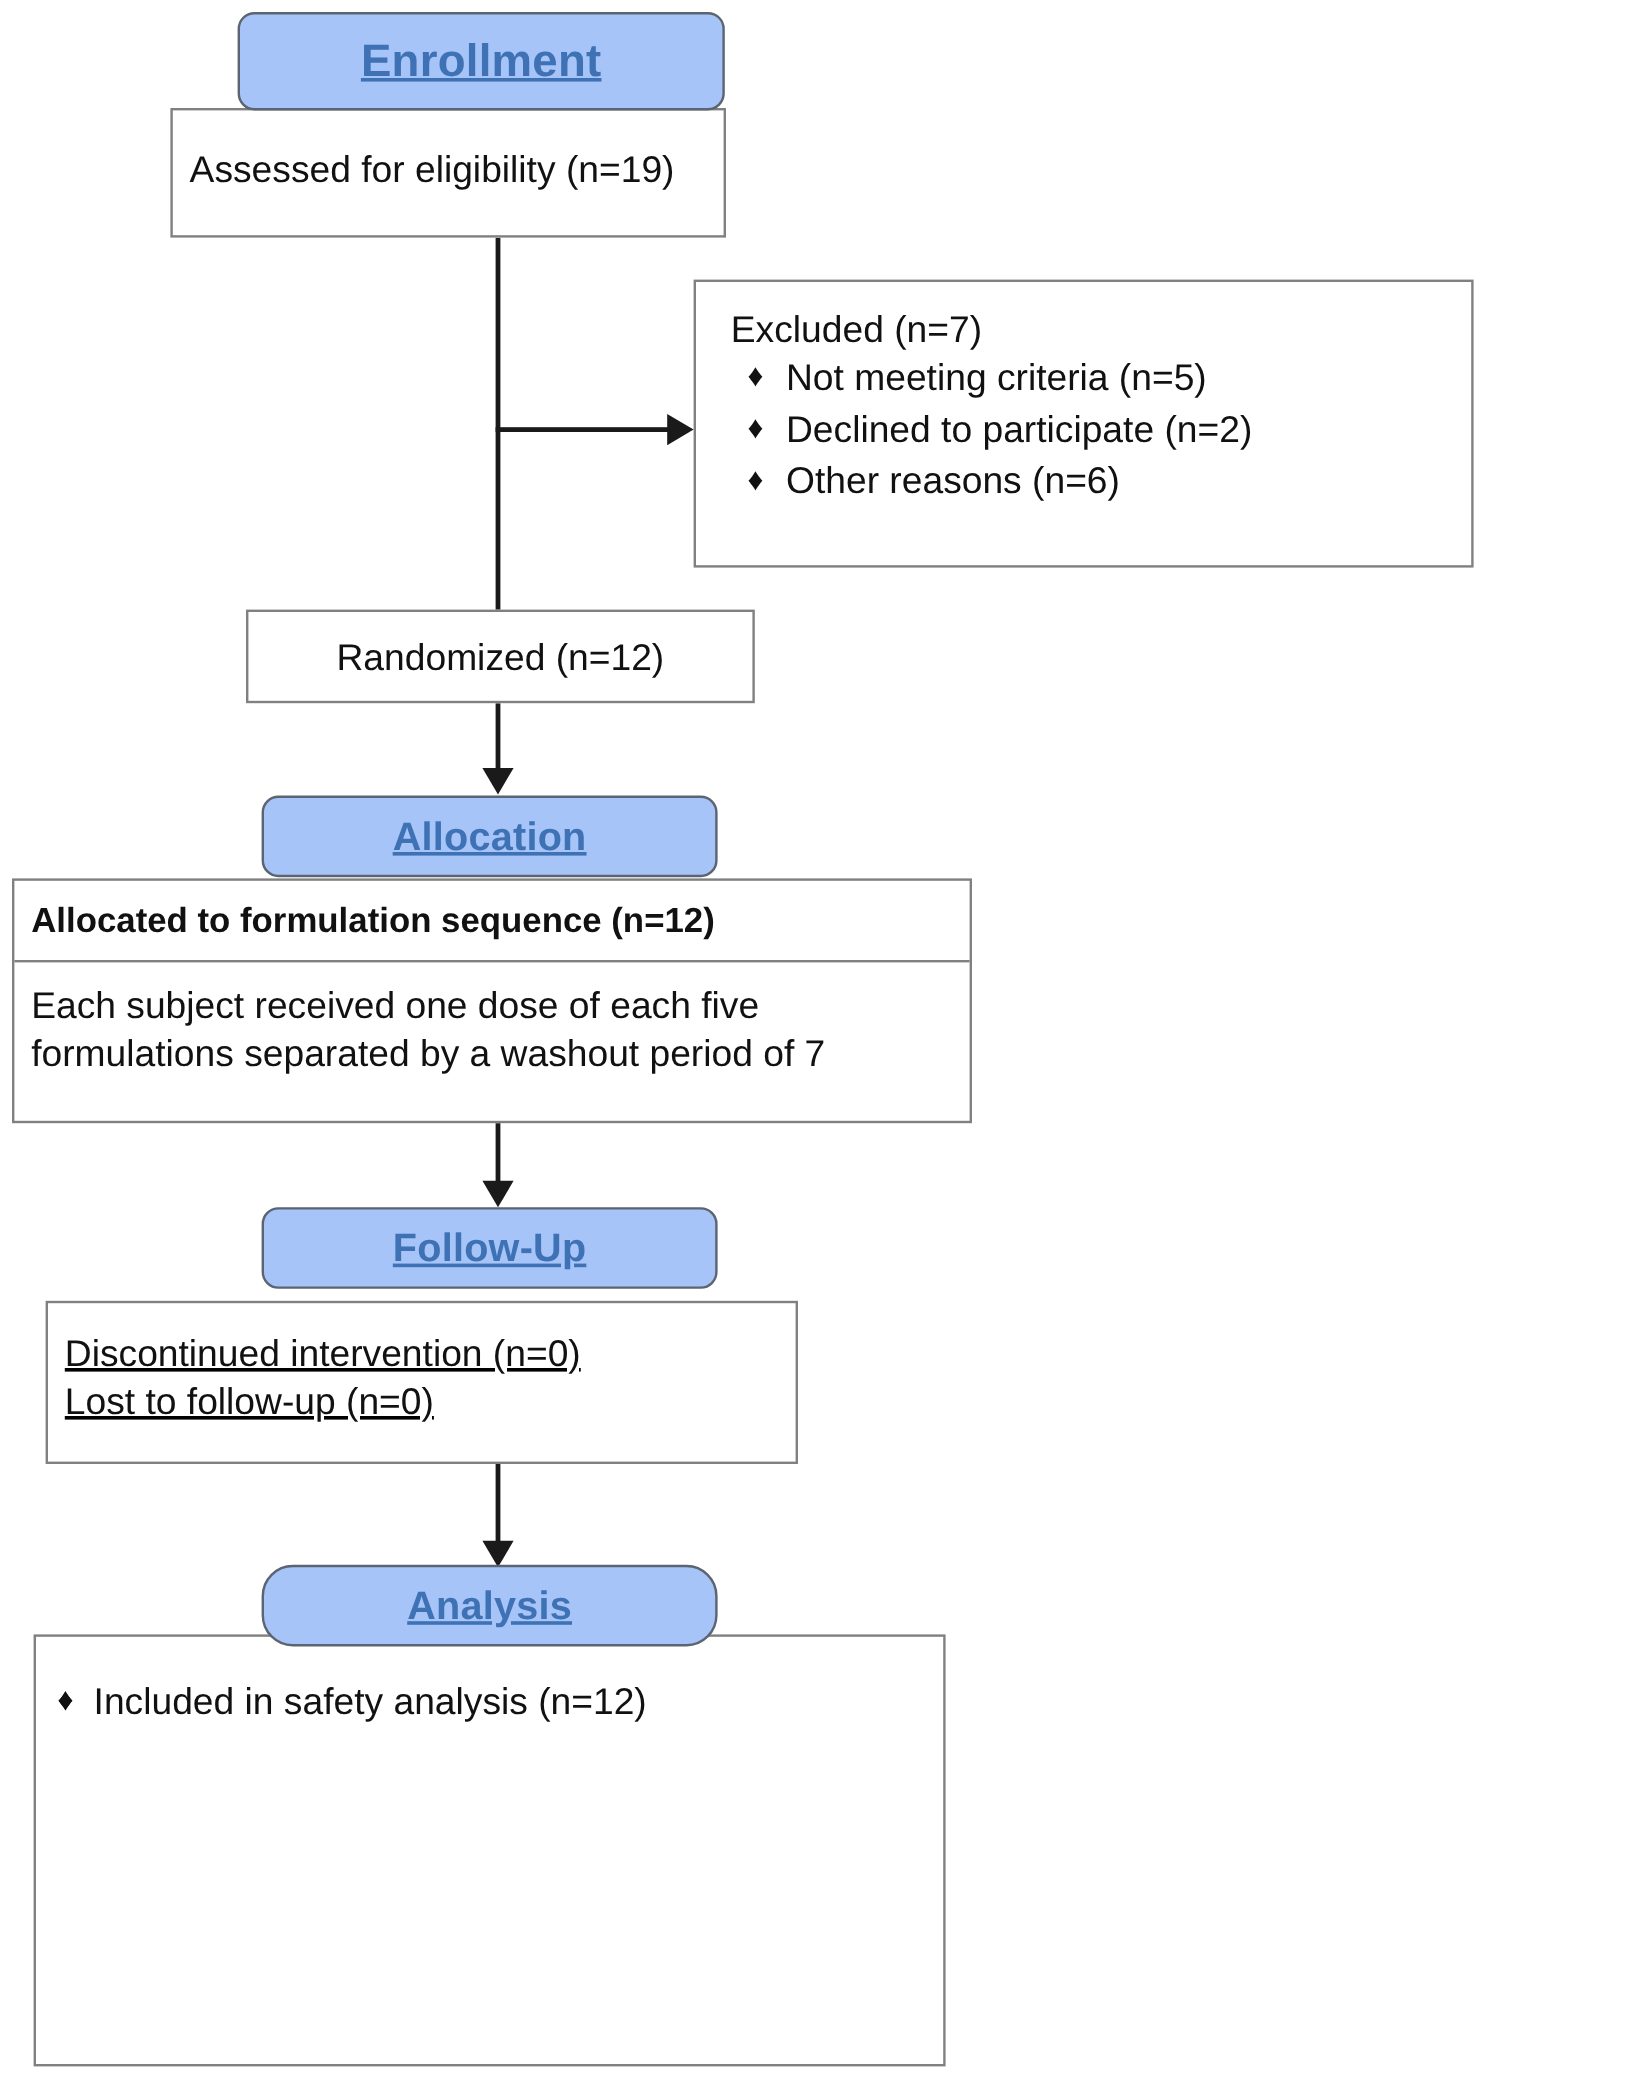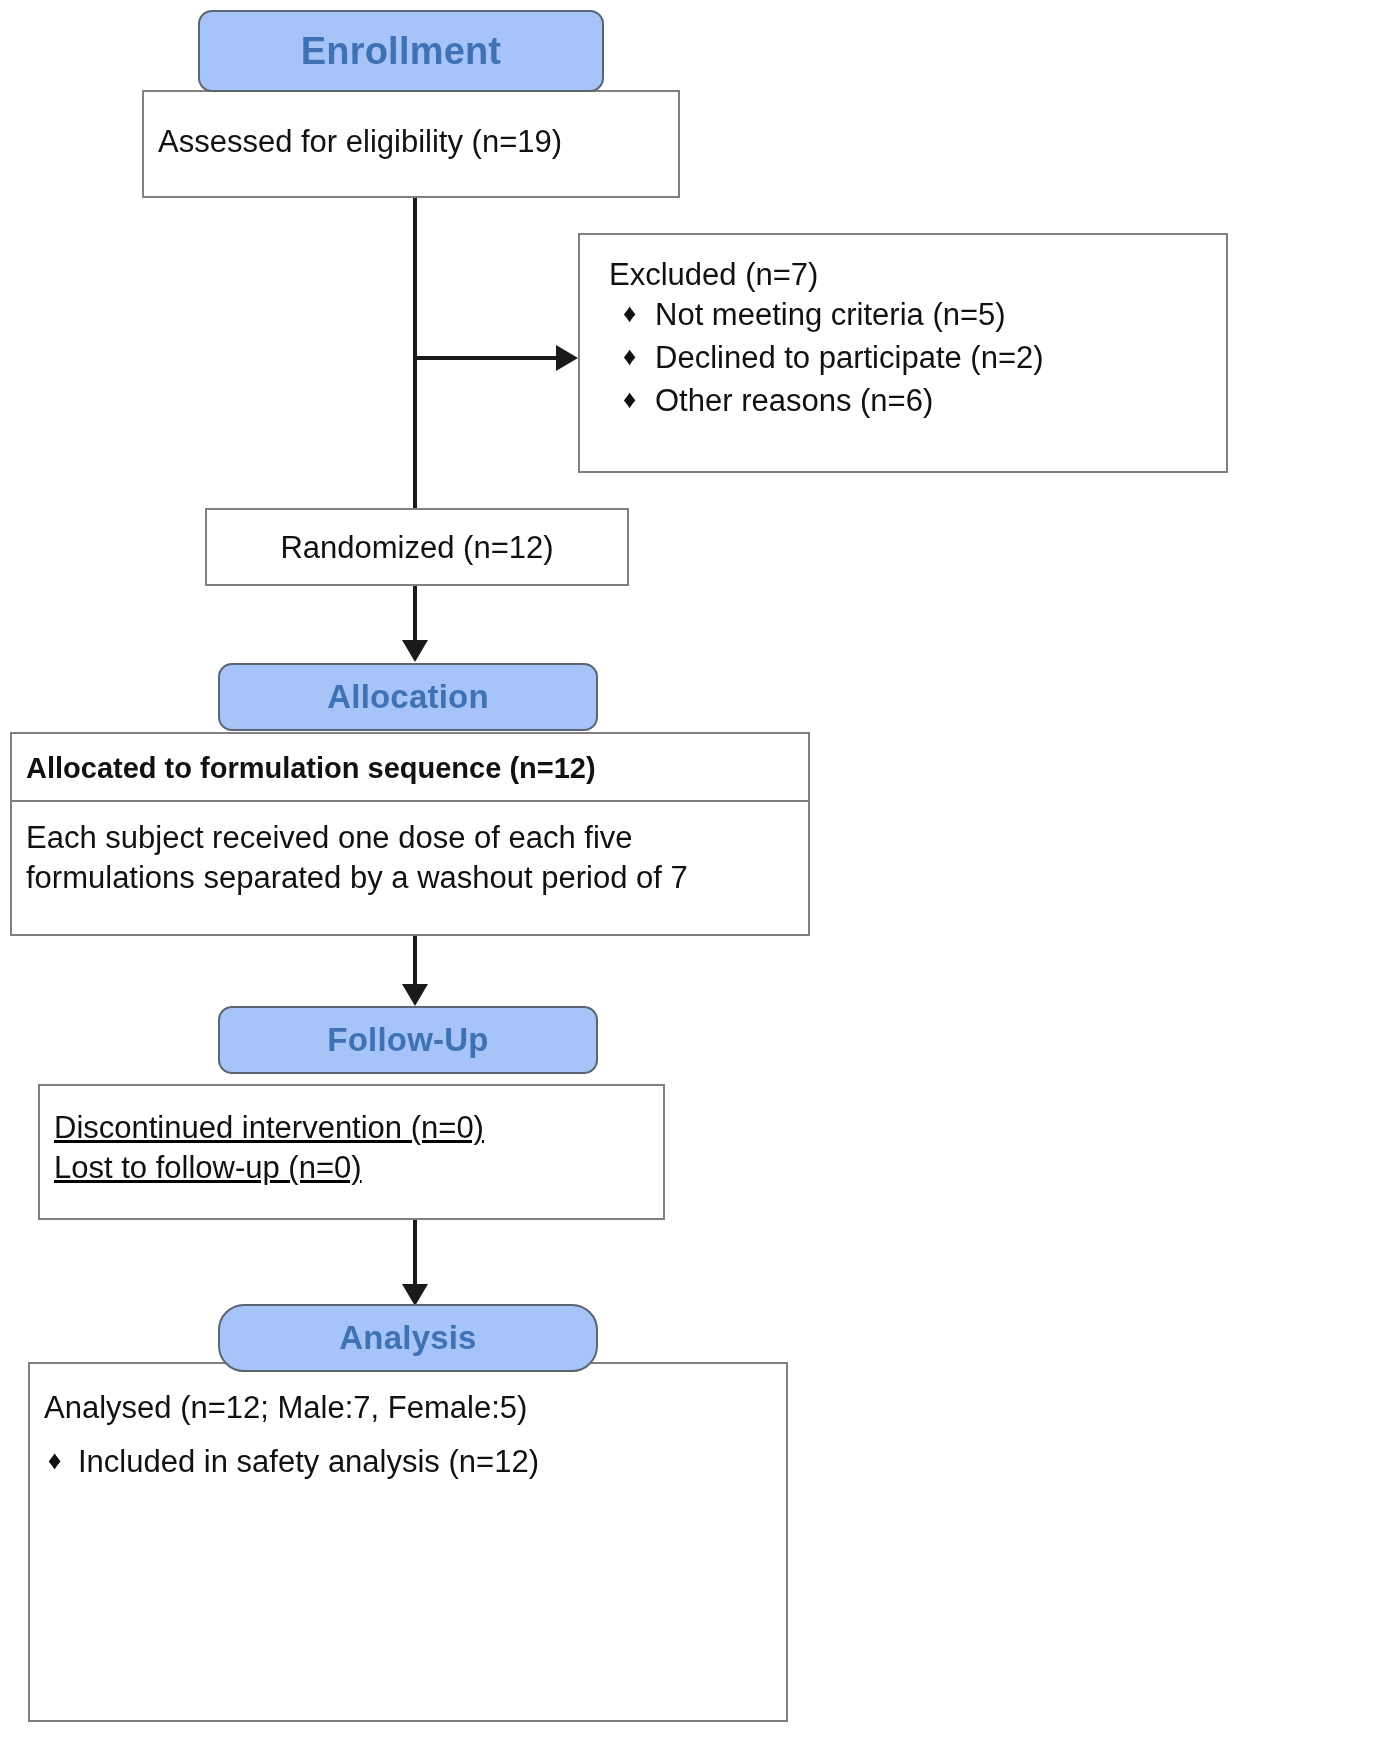--- a/index.html
+++ b/index.html
@@ -26,20 +26,21 @@
     border: 2px solid #5b6470;
     border-radius: 14px;
     box-sizing: border-box;
     display: flex;
     align-items: center;
     justify-content: center;
     color: #3f72b5;
     font-weight: bold;
     letter-spacing: 0.2px;
     z-index: 5;
+    text-decoration: underline;
   }
 
   
   .box {
     position: absolute;
     background: #ffffff;
     border: 2px solid #808080;
     box-sizing: border-box;
     z-index: 2;
   }
@@ -126,21 +127,21 @@
 </style>
 </head>
 <body>
 
 <div id="diagram">
 
   <div class="stage-pill" style="left:198px; top:10px; width:406px; height:82px; font-size:38px;">
     <span>Enrollment</span>
   </div>
 
-  <div class="box" style="left:142px; top:90px; width:538px; height:108px;">
+  <div class="box" style="left:142px; top:90px; width:463px; height:108px;">
     <div class="box-inner" style="padding-top:30px;">
       <span>Assessed for eligibility (n=19)</span>
     </div>
   </div>
 
   <div class="vline" style="left:413px; top:198px; height:314px;"></div>
 
   <div class="hline" style="left:413px; top:356px; width:148px;"></div>
   <div class="arrow-right" style="left:556px; top:345px;"></div>
 
@@ -204,21 +205,20 @@
 
   <div class="vline" style="left:413px; top:1216px; height:76px;"></div>
   <div class="arrow-down" style="left:402px; top:1284px;"></div>
 
   <div class="stage-pill" style="left:218px; top:1304px; width:380px; height:68px; font-size:33px;border-radius:26px;">
     <span>Analysis</span>
   </div>
 
   <div class="box" style="left:28px; top:1362px; width:760px; height:360px;">
     <div class="box-inner" style="padding-top:24px;">
-      <div style="margin-bottom:14px;">Analysed (n=12; Male:7, Female:5)</div>
       <ul class="bullets tight">
         <li>
           <span class="bullet-glyph">♦</span>
         </li>
         <li>
           <span class="bullet-glyph">♦</span>
           <span>Included in safety analysis (n=12)</span>
         </li>
       </ul>
     </div>

